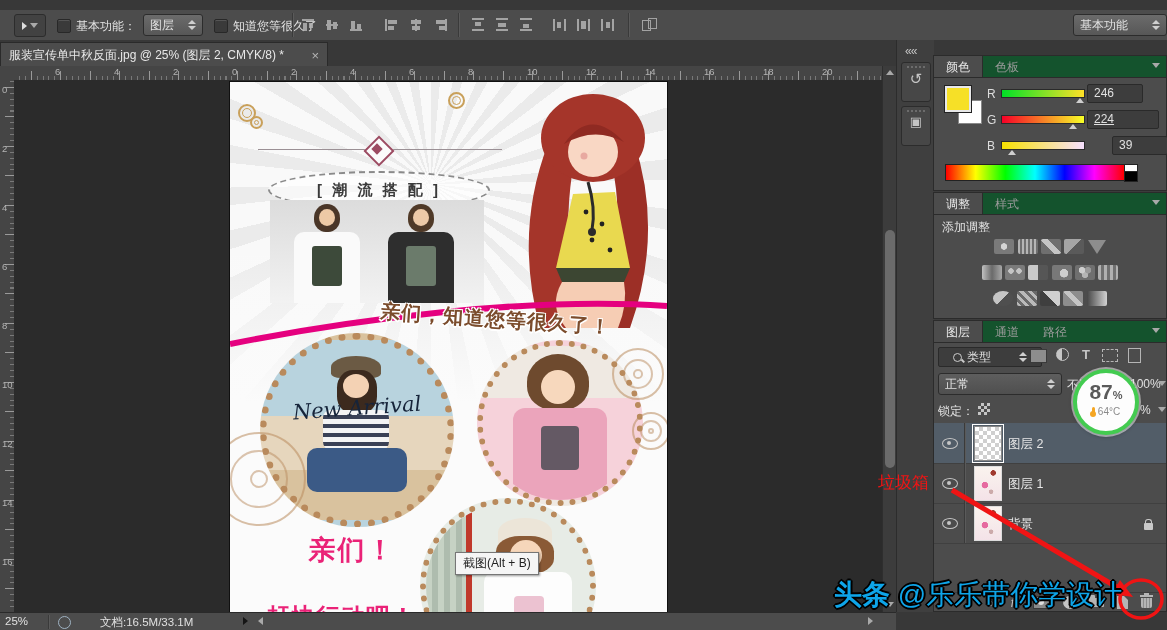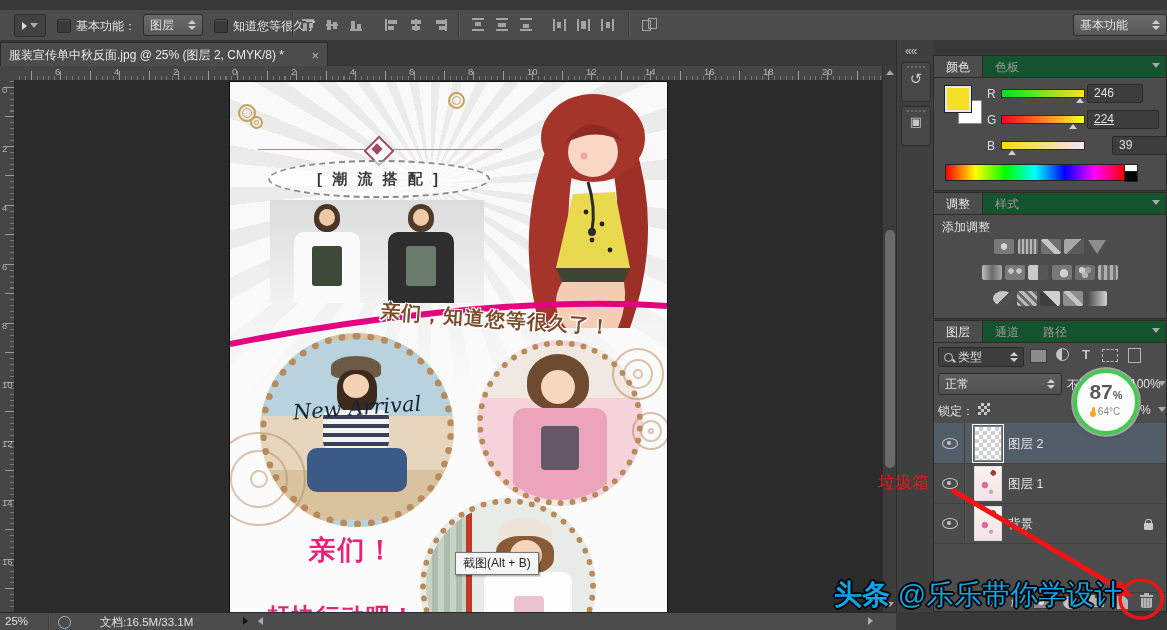--- a/index.html
+++ b/index.html
@@ -231,21 +231,21 @@
           <b></b>
         </span>
       <span class="abs flower" style="left:218px;top:10px;width:13px;height:13px;">
           <b></b>
         </span>
 
       <div class="abs" style="left:28px;top:67px;width:244px;border-top:1px solid #9b9095;"></div>
       <div class="abs" style="left:138px;top:58px;width:18px;height:18px;border:2px solid #9c4b62;transform:rotate(45deg);background:#fbfbfb;"></div>
       <div class="abs" style="left:143px;top:63px;width:8px;height:8px;background:#9c4b62;transform:rotate(45deg);"></div>
 
-      <div class="abs" style="left:38px;top:78px;width:218px;height:34px;border:2px dashed #8a8a8a;border-radius:50%;display:flex;align-items:center;justify-content:center;background:rgba(255,255,255,.6);">
+      <div class="abs" style="left:38px;top:89px;width:218px;height:34px;border:2px dashed #8a8a8a;border-radius:50%;display:flex;align-items:center;justify-content:center;background:rgba(255,255,255,.6);">
         <span style="font-size:15px;font-weight:bold;color:#3a3a3a;letter-spacing:3px;">[ 潮 流 搭 配 ]</span>
       </div>
 
       <div class="abs" style="left:40px;top:118px;width:214px;height:103px;background:linear-gradient(180deg,#dcdcdc,#f2f2f2);overflow:hidden;">
         <div class="abs" style="left:44px;top:4px;width:26px;height:28px;border-radius:50% 50% 45% 45%;background:#4a3628;"></div>
         <div class="abs" style="left:49px;top:9px;width:16px;height:17px;border-radius:50%;background:#edc9a6;"></div>
         <div class="abs" style="left:24px;top:32px;width:66px;height:71px;border-radius:10px 10px 0 0;background:#fafafa;"></div>
         <div class="abs" style="left:42px;top:46px;width:30px;height:40px;background:#3d4a3a;border-radius:3px;"></div>
         <div class="abs" style="left:138px;top:4px;width:26px;height:28px;border-radius:50% 50% 45% 45%;background:#503a28;"></div>
         <div class="abs" style="left:143px;top:9px;width:16px;height:17px;border-radius:50%;background:#eecaa8;"></div>
@@ -415,21 +415,21 @@
   </div>
 
   <div class="panel" style="top:320px;height:292px;">
     <div class="ptabs">
       <span class="ptab on">图层</span>
       <span class="ptab">通道</span>
       <span class="ptab">路径</span>
       <span class="pmenu tri-down"></span>
     </div>
     
-    <div class="abs field" style="left:4px;top:26px;width:74px;height:18px;display:flex;align-items:center;gap:5px;padding:0 5px;">
+    <div class="abs field" style="left:4px;top:26px;width:74px;height:18px;display:flex;align-items:center;gap:5px;padding:0 14px;">
       <span class="mag"></span>
       <span style="flex:1;">类型</span>
       <span class="spin">
           <b></b>
           <i></i>
         </span>
     </div>
     <span class="abs" style="left:96px;top:28px;width:15px;height:12px;background:#8d8d8d;border:1px solid #3a3a3a;"></span>
     <span class="abs halfc" style="left:122px;top:27px;"></span>
     <span class="abs" style="left:148px;top:26px;color:#c5c5c5;font-weight:bold;font-size:13px;">T</span>

